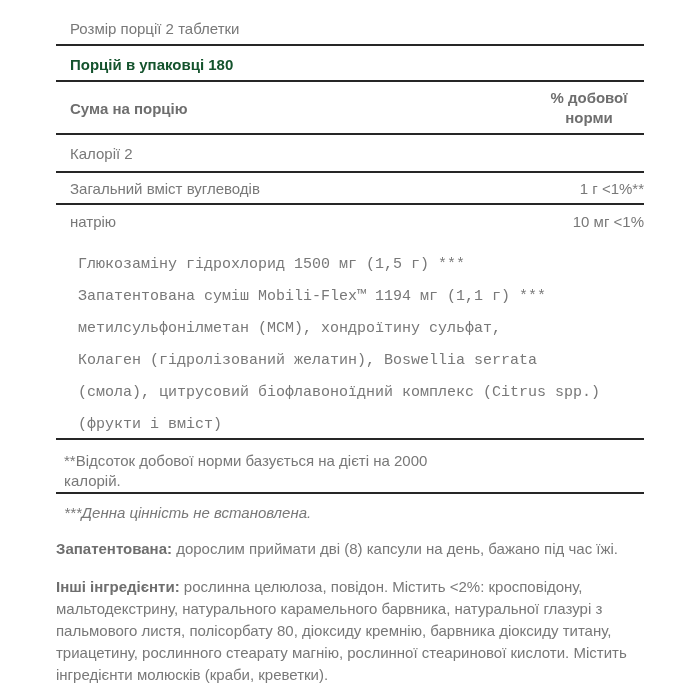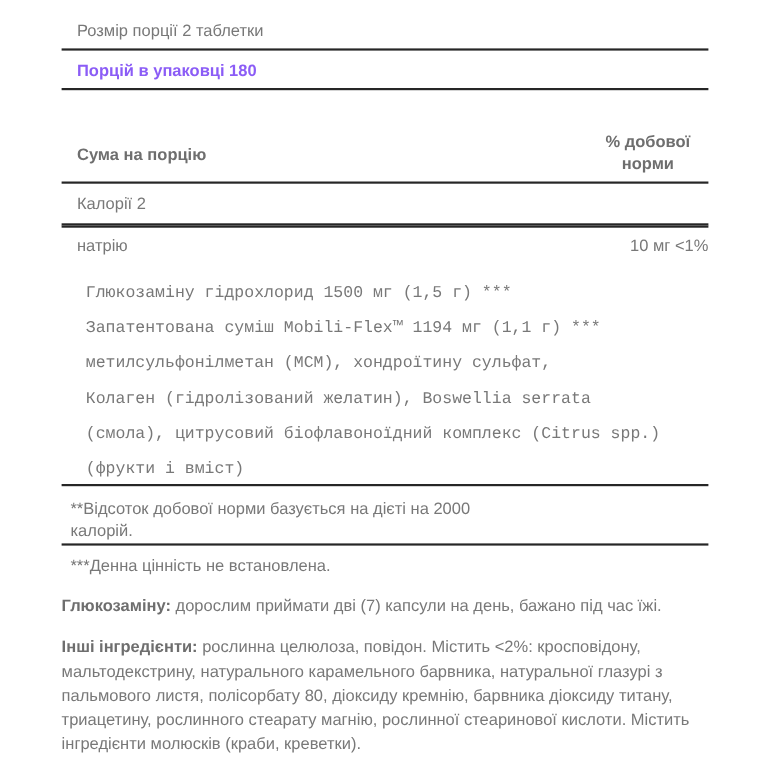--- a/index.html
+++ b/index.html
@@ -23,30 +23,29 @@
     height: 2px;
     background: #262626;
   }
   .row-text {
     padding: 6px 0 6px 14px;
     line-height: 18px;
   }
   .row-text.servings {
     padding: 10px 0 6px 14px;
     font-weight: bold;
-    color: #8b5cf6;
+    color: #14532d;
   }
   .header-row {
     display: flex;
     justify-content: space-between;
     align-items: center;
     padding: 6px 0 5px 14px;
     font-weight: bold;
     color: #6e6e6e;
-    margin-top: 32px;
   }
   .header-row .dv-head {
     width: 110px;
     text-align: center;
     line-height: 20px;
   }
   .fact-row {
     display: flex;
     justify-content: space-between;
     align-items: flex-start;
@@ -69,20 +68,21 @@
   .blend-line:last-child { margin-bottom: 0; }
   .footnote-dv {
     box-sizing: border-box;
     max-width: 408px;
     padding: 11px 0 1px 8px;
     line-height: 20px;
   }
   .footnote-ne {
     padding: 10px 0 0 8px;
     line-height: 18px;
+    font-style: italic;
   }
   .para {
     margin-top: 16px;
     line-height: 22px;
   }
   .para.recommendations { max-width: 565px; }
   .para.other { max-width: 600px; }
   .para b { color: #6e6e6e; }
 </style>
 </head>
@@ -109,20 +109,24 @@
 
   <div class="rule"></div>
 
   <div class="fact-row calories">
     <span class="label">Калорії 2</span>
     <span class="value"></span>
   </div>
 
   <div class="rule"></div>
 
+  <div class="fact-row carbs">
+    <span class="label">Загальний вміст вуглеводів</span>
+    <span class="value">1 г &lt;1%**</span>
+  </div>
 
   <div class="rule"></div>
 
   <div class="fact-row sodium">
     <span class="label">натрію</span>
     <span class="value">10 мг &lt;1%</span>
   </div>
 
   <div class="blend-list">
     <div class="blend-line">Глюкозаміну гідрохлорид 1500 мг (1,5 г) ***</div>
@@ -135,22 +139,22 @@
 
   <div class="rule"></div>
 
   <div class="footnote-dv">**Відсоток добової норми базується на дієті на 2000 калорій.</div>
 
   <div class="rule"></div>
 
   <div class="footnote-ne">***Денна цінність не встановлена.</div>
 
   <div class="para recommendations">
-    <b>Глюкозаміну:</b>
-    <span>дорослим приймати дві (7) капсули на день, бажано під час їжі.</span>
+    <b>Запатентована:</b>
+    <span>дорослим приймати дві (8) капсули на день, бажано під час їжі.</span>
   </div>
 
   <div class="para other">
     <b>Інші інгредієнти:</b>
     <span>рослинна целюлоза, повідон. Містить &lt;2%: кросповідону, мальтодекстрину, натурального карамельного барвника, натуральної глазурі з пальмового листя, полісорбату 80, діоксиду кремнію, барвника діоксиду титану, триацетину, рослинного стеарату магнію, рослинної стеаринової кислоти. Містить інгредієнти молюсків (краби, креветки).</span>
   </div>
 
 </div>
 
 </body></html>

